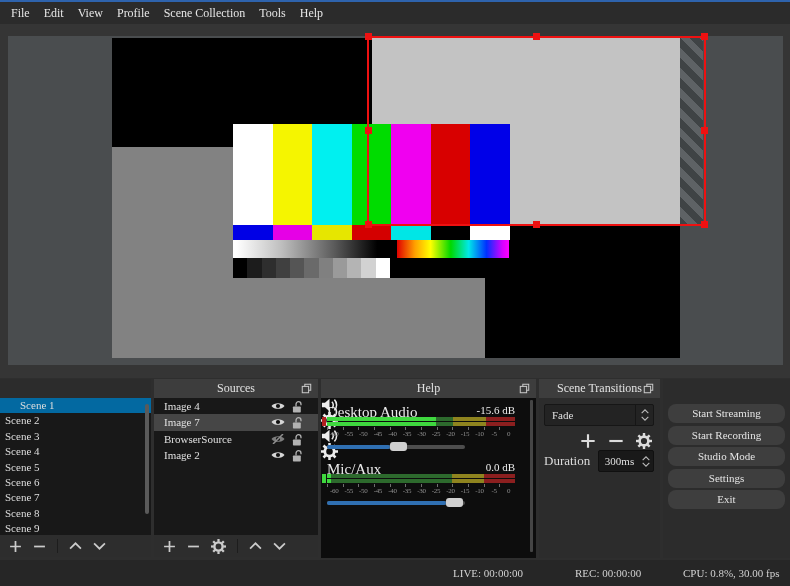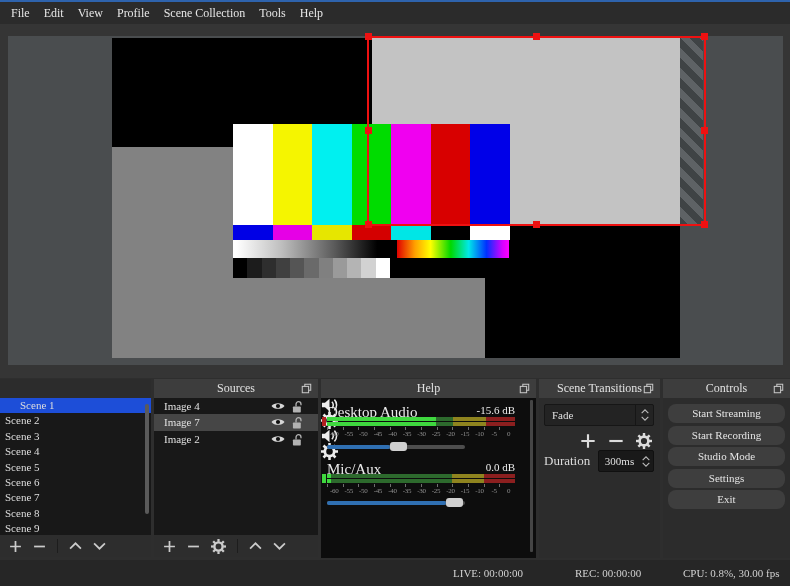--- a/index.html
+++ b/index.html
@@ -39,21 +39,21 @@
   #p-scenes{left:0;top:379px;width:151px;height:178px;}
   #p-sources{left:154px;top:379px;width:164px;height:178px;}
   #p-mixer{left:321px;top:379px;width:215px;height:179px;}
   #p-trans{left:539px;top:379px;width:121px;height:179px;}
   #p-controls{left:663px;top:379px;width:127px;height:179px;}
   .phead{position:absolute;left:0;top:0;width:100%;height:19px;background:#3d3d3d;
          text-align:center;font-size:12px;line-height:19px;color:#e2e2e2;}
   .pop{position:absolute;right:6px;top:4px;width:11px;height:11px;color:#c9c9c9;}
   .plist{position:absolute;left:0;top:19px;right:0;bottom:22px;background:#181818;overflow:hidden;}
   .scene-row{height:15.4px;line-height:15.4px;padding-left:5px;font-size:11px;color:#dedede;}
-  .scene-row.selected{background:#1d4ed8;padding-left:20px;}
+  .scene-row.selected{background:#0369a1;padding-left:20px;}
   .vscroll{position:absolute;right:2px;top:6px;width:4px;height:110px;background:#5a5a5a;border-radius:2px;}
   .ptools{position:absolute;left:0;bottom:0;width:100%;height:22px;background:#2d2d2d;
           display:flex;align-items:center;gap:11px;padding-left:9px;box-sizing:border-box;color:#cbcbcb;}
   .tool{width:13px;height:13px;flex:none;}
   .tool.gear{width:15px;height:15px;}
   .tsep{width:1px;height:14px;background:#1d1d1d;flex:none;}
 
   .src-row{position:relative;height:16.4px;line-height:16.4px;padding-left:10px;font-size:11px;color:#e0e0e0;}
   .src-row.selected{background:#464646;}
   .src-ic{position:absolute;top:3px;color:#d6d6d6;}
@@ -279,20 +279,30 @@
         <div class="src-row selected">
           <span>Image 7</span>
           <svg class="src-ic eye eye-on">
             <use href="#i-eye"></use>
           </svg>
           
           <svg class="src-ic lock">
             <use href="#i-lock"></use>
           </svg>
         </div>
+        <div class="src-row invisible-src">
+          <span>BrowserSource</span>
+          
+          <svg class="src-ic eye eye-off">
+            <use href="#i-eyeoff"></use>
+          </svg>
+          <svg class="src-ic lock">
+            <use href="#i-lock"></use>
+          </svg>
+        </div>
         <div class="src-row">
           <span>Image 2</span>
           <svg class="src-ic eye eye-on">
             <use href="#i-eye"></use>
           </svg>
           
           <svg class="src-ic lock">
             <use href="#i-lock"></use>
           </svg>
         </div>
@@ -455,26 +465,20 @@
             <use href="#i-up" width="8" height="5"></use>
           </svg>
         <svg style="width:8px;height:5px;">
             <use href="#i-down" width="8" height="5"></use>
           </svg>
       </div>
     </div>
   </div>
 
   <div class="panel" id="p-controls">
-    <div class="phead">
-      <span>Controls</span>
-      <svg class="pop">
-          <use href="#i-pop"></use>
-        </svg>
-    </div>
     <div class="cbody">
       <div class="cbtn">Start Streaming</div>
         <div class="cbtn">Start Recording</div>
         <div class="cbtn">Studio Mode</div>
         <div class="cbtn">Settings</div>
         <div class="cbtn">Exit</div>
     </div>
   </div>
 
   <div class="abs" id="status">

